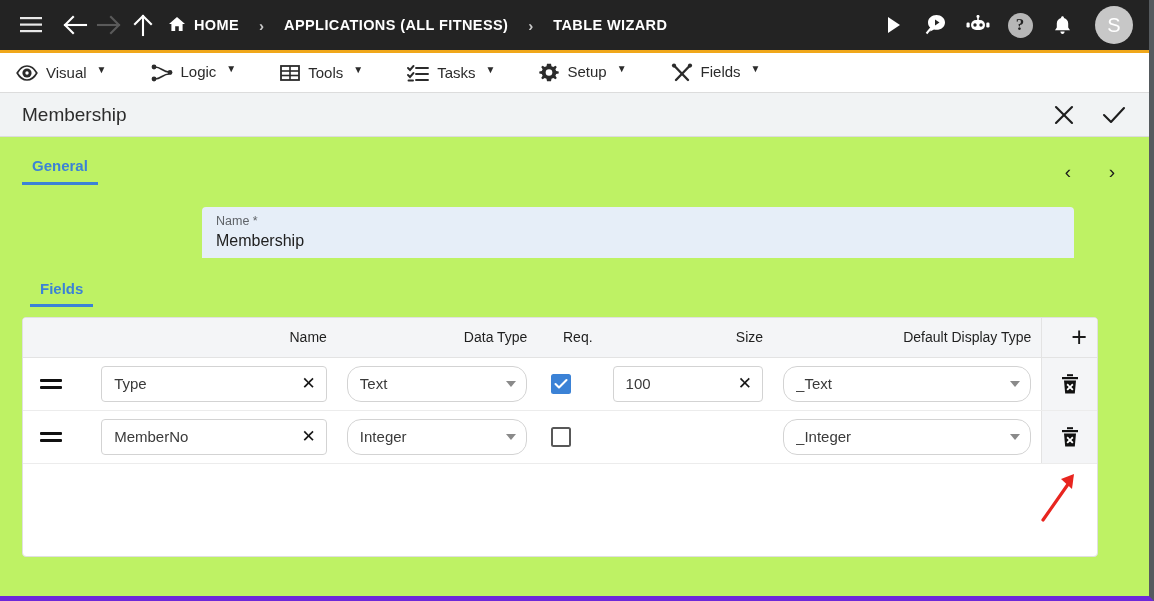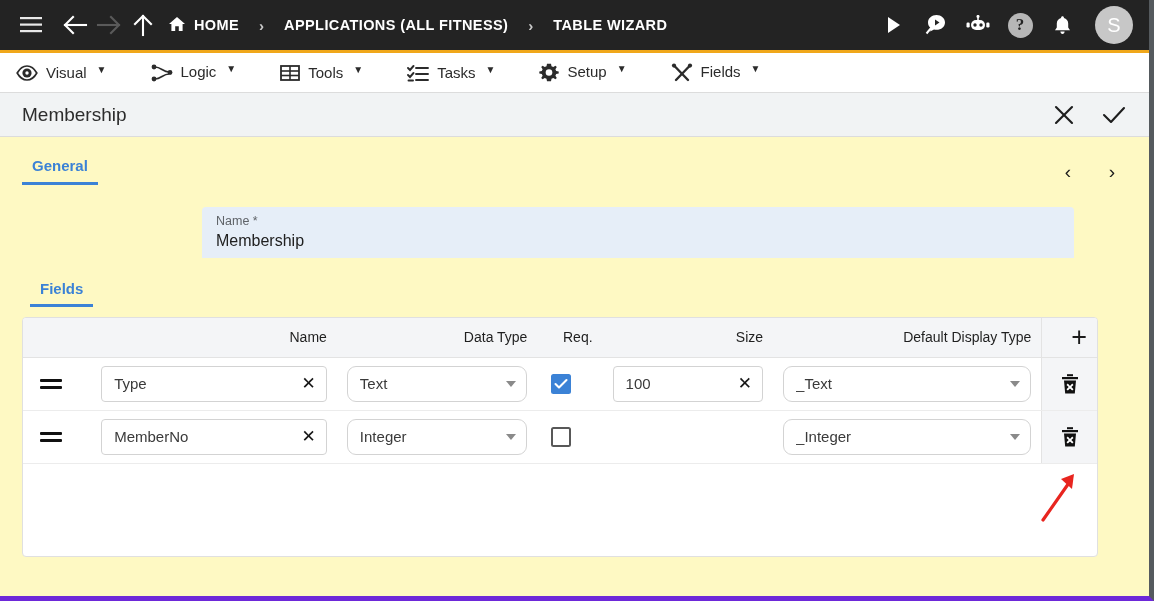--- a/index.html
+++ b/index.html
@@ -92,21 +92,21 @@
     border-bottom: 1px solid #dcdcdc;
     display: flex; align-items: center;
     padding: 0 22px 0 22px;
   }
   .title-text { font-size: 19px; color: #2c2c2c; }
   .title-actions { margin-left: auto; display: flex; align-items: center; gap: 26px; }
   .title-actions .tab { color: #1d1d1d; display: flex; align-items: center; }
 
   
   .body {
-    flex: 1 1 auto; background: #fef9c3;
+    flex: 1 1 auto; background: #bef264;
     padding: 0 22px; position: relative; overflow: hidden;
   }
   .tabrow { display: flex; align-items: flex-start; padding-top: 16px; }
   .tab-general {
     font-size: 15px; color: #3b82d6; font-weight: bold;
     padding: 4px 10px 8px 10px;
     border-bottom: 3px solid #3b82d6;
   }
   .pager { margin-left: auto; display: flex; align-items: center; gap: 14px; padding-top: 4px; }
   .pager span {
@@ -184,21 +184,21 @@
     height: 36px; border: 1px solid #d3d3d3; border-radius: 4px;
     background: #fff; display: flex; align-items: center;
     padding: 0 10px 0 12px;
     font-size: 15px; color: #3a3a3a;
   }
   .txtinput .v { flex: 1 1 auto; overflow: hidden; white-space: nowrap; }
   .txtinput .v.right { text-align: left; padding-right: 6px; }
   .clear-x { color: #161616; font-size: 17px; line-height: 1; padding-left: 6px; }
 
   .select {
-    height: 36px; border: 1px solid #d3d3d3; border-radius: 9px;
+    height: 36px; border: 1px solid #d3d3d3; border-radius: 14px;
     background: #fff; display: flex; align-items: center;
     padding: 0 10px 0 12px;
     font-size: 15px; color: #3a3a3a;
   }
   .select .v { flex: 1 1 auto; overflow: hidden; white-space: nowrap; }
   .sel-caret {
     width: 0; height: 0;
     border-left: 5px solid transparent; border-right: 5px solid transparent;
     border-top: 6px solid #8a8a8a; margin-left: 8px;
   }

